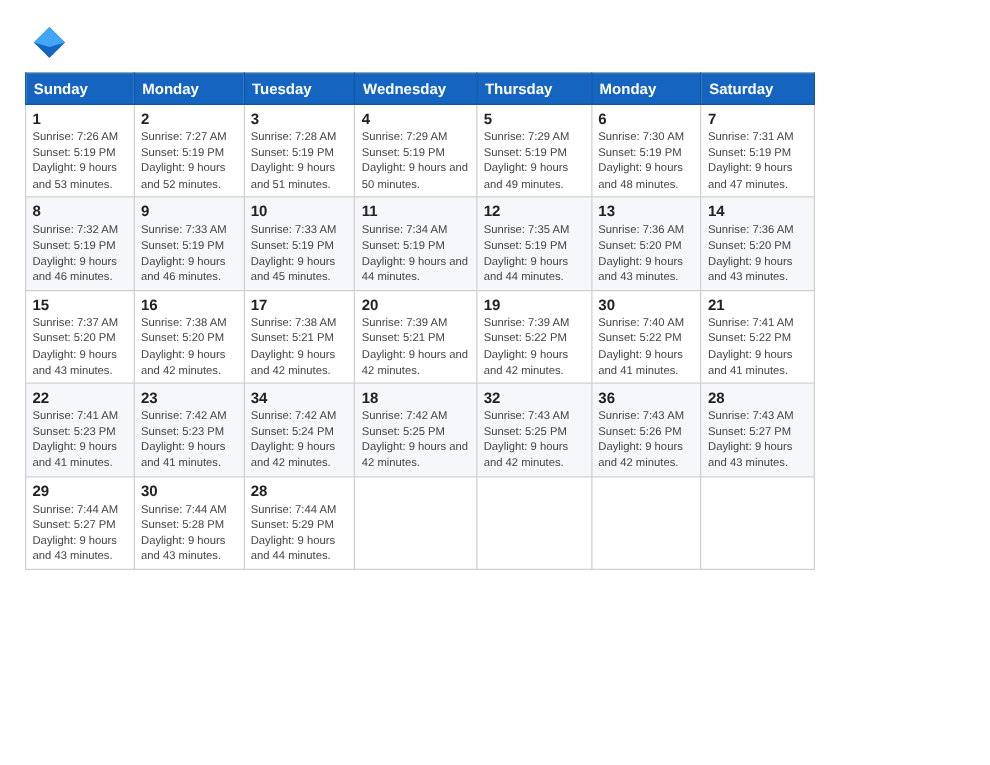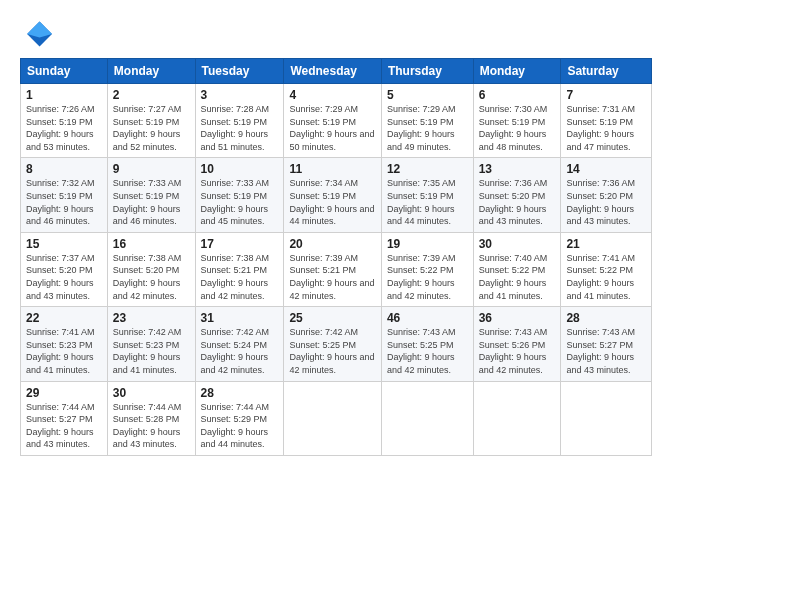--- a/index.html
+++ b/index.html
@@ -228,29 +228,29 @@
         <tr>
           <td>
         <span class="day-number">22</span>
         <span class="day-detail">Sunrise: 7:41 AM<br>Sunset: 5:23 PM<br>Daylight: 9 hours and 41 minutes.</span>
       </td>
           <td>
         <span class="day-number">23</span>
         <span class="day-detail">Sunrise: 7:42 AM<br>Sunset: 5:23 PM<br>Daylight: 9 hours and 41 minutes.</span>
       </td>
           <td>
-        <span class="day-number">31</span>
+        <span class="day-number">34</span>
         <span class="day-detail">Sunrise: 7:42 AM<br>Sunset: 5:24 PM<br>Daylight: 9 hours and 42 minutes.</span>
       </td>
           <td>
-        <span class="day-number">25</span>
+        <span class="day-number">18</span>
         <span class="day-detail">Sunrise: 7:42 AM<br>Sunset: 5:25 PM<br>Daylight: 9 hours and 42 minutes.</span>
       </td>
           <td>
-        <span class="day-number">46</span>
+        <span class="day-number">32</span>
         <span class="day-detail">Sunrise: 7:43 AM<br>Sunset: 5:25 PM<br>Daylight: 9 hours and 42 minutes.</span>
       </td>
           <td>
         <span class="day-number">36</span>
         <span class="day-detail">Sunrise: 7:43 AM<br>Sunset: 5:26 PM<br>Daylight: 9 hours and 42 minutes.</span>
       </td>
           <td>
         <span class="day-number">28</span>
         <span class="day-detail">Sunrise: 7:43 AM<br>Sunset: 5:27 PM<br>Daylight: 9 hours and 43 minutes.</span>
       </td>

